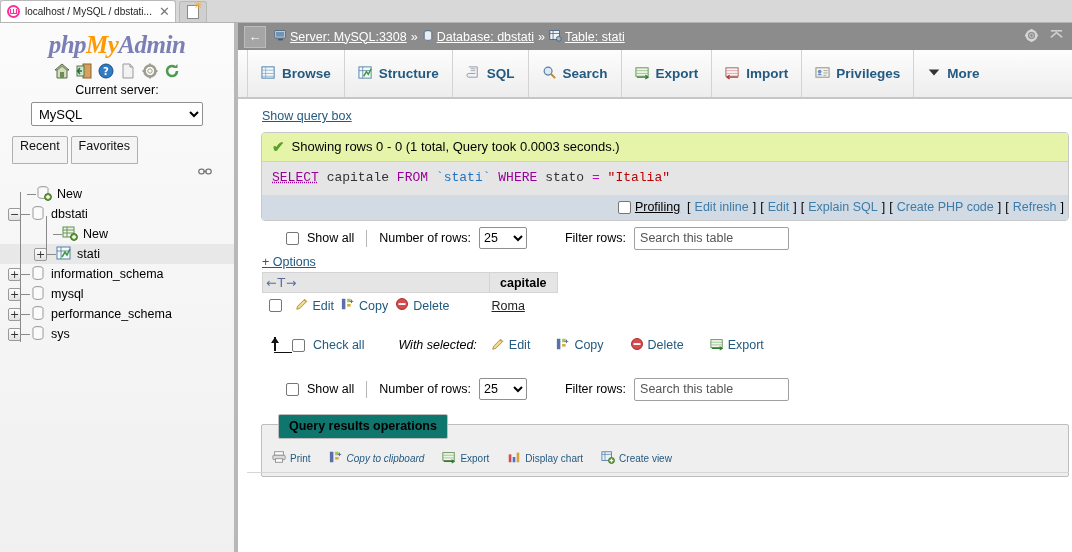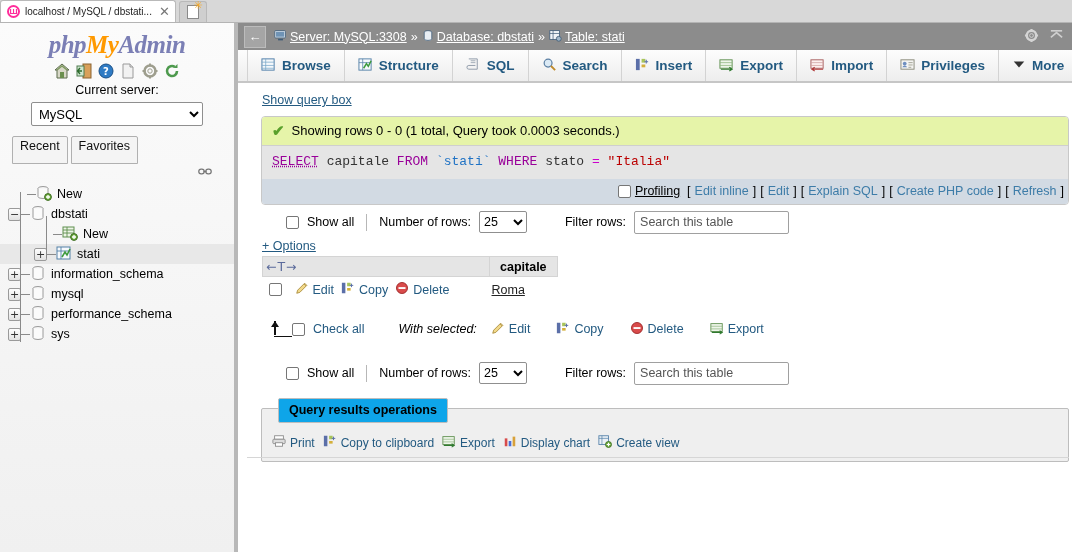--- a/index.html
+++ b/index.html
@@ -219,21 +219,21 @@
   .crumb { display: flex; align-items: center; gap: 3px; }
   .crumb-sep { margin: 0 4px; color: #fff; }
   .crumb-text { text-decoration: underline; text-decoration-style: solid;}
   #breadcrumb-right {
     margin-left: auto;
     display: flex; align-items: center; gap: 10px;
     padding-right: 8px;
   }
 
   #nav-tabs {
-    height: 33px;
+    height: 49px;
     background: linear-gradient(to bottom, #fdfdfd 0%, #ededed 100%);
     border-bottom: 2px solid #c6c6c6;
     display: flex;
     align-items: stretch;
   }
   .nav-tab {
     display: flex;
     align-items: center;
     gap: 6px;
     padding: 0 13px;
@@ -416,37 +416,37 @@
   #withselected-bar .act { margin-right: 26px; }
 
   #qr-fieldset {
     margin: 18px 3px 0 9px;
     border: 1px solid #bdbdbd;
     background: #efefef;
     padding: 8px 10px 10px 10px;
     border-radius: 2px;
   }
   #qr-legend {
-    background: #0ea5e9;
+    background: #0f766e;
     border: 1px solid #bdbdbd;
     padding: 4px 10px 5px 10px;
     font-weight: bold;
     font-size: 12.5px;
     position: relative;
     top: -19px;
     left: 6px;
     display: inline-block;
     border-radius: 2px;
     margin-bottom: -12px;
   }
   #qr-ops {
     display: flex;
     align-items: flex-end;
-    gap: 12px;
-    font-size: 12px;
+    gap: 22px;
+    font-size: 10px;
     margin-top: -2px;
   }
   #bottom-rule {
     position: absolute;
     left: 9px; right: 3px;
     bottom: 4px;
     height: 1px;
     background: #d6d6d6;
   }
 </style>
@@ -728,31 +728,20 @@
         <span>SQL</span>
       </div>
       <div class="nav-tab">
         <span>
           <svg width="15" height="15" viewBox="0 0 16 16">
             <circle cx="6.5" cy="6.5" r="4.2" fill="#dbeaf5" stroke="#5b7fa3" stroke-width="1.3"></circle>
             <path d="M9.6 9.6 L14 14" stroke="#c08a2a" stroke-width="2"></path>
           </svg>
         </span>
         <span>Search</span>
-      </div>
-      <div class="nav-tab">
-        <span>
-          <svg width="15" height="15" viewBox="0 0 16 16">
-            <rect x="1" y="2" width="4" height="12" fill="#5b6fa8"></rect>
-            <rect x="7" y="2" width="4" height="4" fill="#a8c45a"></rect>
-            <rect x="7" y="8" width="4" height="3" fill="#d4b03a"></rect>
-            <path d="M12 3 v4 M10 5 h4" stroke="#5b6fa8" stroke-width="1.1"></path>
-          </svg>
-        </span>
-        <span>Insert</span>
       </div>
       <div class="nav-tab">
         <span>
           <svg width="15" height="15" viewBox="0 0 16 16">
             <rect x="1" y="3" width="13" height="9" fill="#eef6ea" stroke="#5f8f4f"></rect>
             <path d="M1 6 h13 M1 9 h13" stroke="#8fb57f" stroke-width="0.8"></path>
             <path d="M2 13 h12 M11 11 l3 2 l-3 2" stroke="#2f7a2f" stroke-width="1.2" fill="none"></path>
           </svg>
         </span>
         <span>Export</span>
@@ -961,21 +950,21 @@
           <span class="act">
             <span>
               <svg width="14" height="14" viewBox="0 0 16 16">
                 <rect x="3" y="2" width="10" height="4" fill="#fff" stroke="#8a8a8a"></rect>
                 <rect x="1" y="6" width="14" height="5" rx="1" fill="#dcdcdc" stroke="#8a8a8a"></rect>
                 <rect x="4" y="10" width="8" height="4" fill="#fff" stroke="#8a8a8a"></rect>
               </svg>
             </span>
             <span>Print</span>
           </span>
-          <span class="act" style="margin-left:-4px;">
+          <span class="act" style="margin-left:-4px;font-style:italic;">
             <span>
               <svg width="14" height="14" viewBox="0 0 16 16">
                 <rect x="1" y="2" width="4" height="12" fill="#5b6fa8"></rect>
                 <rect x="7" y="2" width="4" height="4" fill="#a8c45a"></rect>
                 <rect x="7" y="8" width="4" height="3" fill="#d4b03a"></rect>
                 <path d="M12 3 v4 M10 5 h4" stroke="#5b6fa8" stroke-width="1.1"></path>
               </svg>
             </span>
             <span>Copy to clipboard</span>
           </span>

